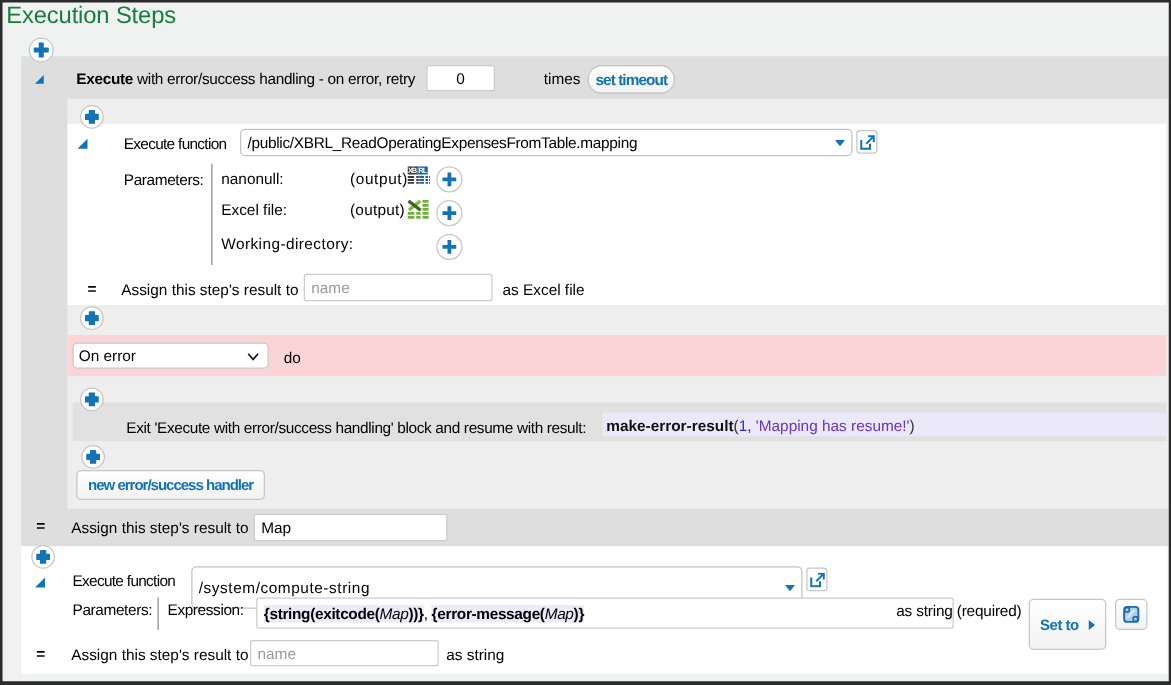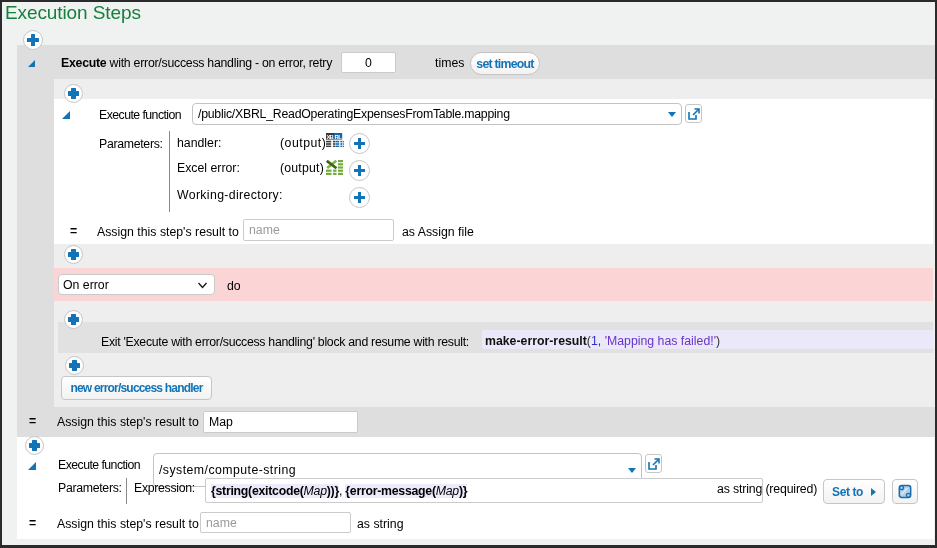--- a/index.html
+++ b/index.html
@@ -50,21 +50,21 @@
     <svg width="12" height="12" viewBox="0 0 12 12">
       <path d="M1 4 L1 11 L8 11 L8 7" fill="none" stroke="#1273b7" stroke-width="1.6"></path>
       <path d="M5 7 L10.5 1.5" stroke="#1273b7" stroke-width="1.6"></path>
       <path d="M6.5 1 L11 1 L11 5.5" fill="none" stroke="#1273b7" stroke-width="1.6"></path>
     </svg>
   </div>
 
   <div class="abs t13" style="left:99px; top:137px; letter-spacing:-0.3px;">Parameters:</div>
   <div class="abs" style="left:169px; top:131px; width:1px; height:81px; background:#8a8a8a;"></div>
 
-  <div class="abs t13" style="left:177px; top:136px;">handler:</div>
+  <div class="abs t13" style="left:177px; top:136px;">nanonull:</div>
   <div class="abs t13" style="left:280px; top:136px; letter-spacing:0.5px;">(output)</div>
   <svg class="abs" style="left:326px; top:133px;" width="18" height="14" viewBox="0 0 18 14">
     <rect x="0" y="0" width="8" height="6.6" fill="#3a3a3a"></rect>
     <rect x="8" y="0" width="8.2" height="6.6" fill="#1565a8"></rect>
     <text x="0.4" y="5.5" font-size="6" font-weight="bold" fill="#fff" font-family="Liberation Sans" textLength="7.4">XB</text>
     <text x="8.6" y="5.5" font-size="6" font-weight="bold" fill="#fff" font-family="Liberation Sans" textLength="7.2">RL</text>
     <g>
       <rect x="0" y="7.8" width="5.2" height="1.6" fill="#3a3a3a"></rect>
       <rect x="0" y="10.2" width="5.2" height="1.6" fill="#3a3a3a"></rect>
       <rect x="0" y="12.6" width="5.2" height="1.6" fill="#3a3a3a"></rect>
@@ -77,21 +77,21 @@
       <rect x="14.4" y="7.8" width="2" height="1.6" fill="#1565a8"></rect>
       <rect x="14.4" y="10.2" width="2" height="1.6" fill="#1565a8"></rect>
       <rect x="14.4" y="12.6" width="2" height="1.6" fill="#1565a8"></rect>
       <rect x="17.2" y="7.8" width="0.8" height="1.6" fill="#1565a8"></rect>
       <rect x="17.2" y="10.2" width="0.8" height="1.6" fill="#1565a8"></rect>
       <rect x="17.2" y="12.6" width="0.8" height="1.6" fill="#1565a8"></rect>
     </g>
   </svg>
   <div class="plus2" style="left:349px; top:133px; width:21px; height:21px;"></div>
 
-  <div class="abs t13" style="left:177px; top:161px;">Excel error:</div>
+  <div class="abs t13" style="left:177px; top:161px;">Excel file:</div>
   <div class="abs t13" style="left:280px; top:161px; letter-spacing:0.2px;">(output)</div>
   <svg class="abs" style="left:326px; top:160px;" width="17" height="16" viewBox="0 0 17 16">
     <g fill="#6fae3a">
       <rect x="12" y="0" width="5" height="2.2"></rect>
       <rect x="12" y="3.2" width="5" height="2.2"></rect>
       <rect x="12" y="6.4" width="5" height="2.2"></rect>
       <rect x="12" y="9.6" width="5" height="2.2"></rect>
       <rect x="12" y="12.8" width="5" height="2.2"></rect>
       <rect x="0" y="9.6" width="5.5" height="2.2"></rect>
       <rect x="0" y="12.8" width="5.5" height="2.2"></rect>
@@ -104,38 +104,38 @@
   <div class="plus2" style="left:349px; top:160px; width:21px; height:21px;"></div>
 
   <div class="abs t13" style="left:177px; top:188px; letter-spacing:0.35px;">Working-directory:</div>
   <div class="plus2" style="left:349px; top:187px; width:21px; height:21px;"></div>
 
   <div class="abs t13" style="left:70px; top:224px;"><b>=</b></div>
   <div class="abs t13" style="left:97px; top:225px;">Assign this step's result to</div>
   <div class="inp" style="left:243px; top:219px; width:151px; height:22px;">
     <span class="ph">name</span>
   </div>
-  <div class="abs t13" style="left:402px; top:225px;">as Assign file</div>
+  <div class="abs t13" style="left:402px; top:225px;">as Excel file</div>
 
   <div class="plus" style="left:64px; top:245px; width:19px; height:19px;"></div>
 
   <div class="abs" style="left:54px; top:268px; width:879px; height:33px; background:#fbd5d5;"></div>
   <div class="abs" style="left:58px; top:274px; width:157px; height:21px; background:#fff; border:1px solid #cacaca; border-radius:4px; font-size:12.3px; display:flex; align-items:center; padding-left:4px;">On error
     <svg class="abs" style="right:7px; top:7px;" width="9" height="7" viewBox="0 0 9 7">
       <path d="M0.5 1 L4.5 5.5 L8.5 1" fill="none" stroke="#1a1a1a" stroke-width="1.4"></path>
     </svg>
   </div>
   <div class="abs t13" style="left:227px; top:279px;">do</div>
 
   <div class="plus" style="left:64px; top:310px; width:19px; height:19px;"></div>
 
   <div class="abs" style="left:58px; top:322px; width:875px; height:31px; background:#e1e1e2;"></div>
   <div class="abs" style="left:482px; top:330px; width:451px; height:19px; background:#eae8f9; border-radius:2px;"></div>
   <div class="abs t13" style="left:101px; top:335px; letter-spacing:-0.28px;">Exit 'Execute with error/success handling' block and resume with result:</div>
-  <div class="abs t13" style="left:485px; top:334px;"><b style="color:#111;">make-error-result</b><span style="color:#333;">(</span><span style="color:#2f2fd0;">1</span><span style="color:#333;">, </span><span style="color:#6a35c9;">'Mapping has failed!'</span><span style="color:#333;">)</span></div>
+  <div class="abs t13" style="left:485px; top:334px;"><b style="color:#111;">make-error-result</b><span style="color:#333;">(</span><span style="color:#2f2fd0;">1</span><span style="color:#333;">, </span><span style="color:#6a35c9;">'Mapping has resume!'</span><span style="color:#333;">)</span></div>
 
   <div class="plus" style="left:65px; top:356px; width:19px; height:19px;"></div>
 
   <div class="rectbtn" style="left:61px; top:376px; width:151px; height:24px; letter-spacing:-0.8px;">new error/success handler</div>
 
   <div class="abs t13" style="left:29px; top:414px;"><b>=</b></div>
   <div class="abs t13" style="left:57px; top:415px;">Assign this step's result to</div>
   <div class="inp" style="left:203px; top:411px; width:155px; height:22px;">Map</div>
 
   <div class="abs" style="left:17px; top:437px; width:917px; height:102px; background:#ffffff;"></div>
@@ -156,21 +156,21 @@
 
   <div class="abs t13" style="left:58px; top:481px; letter-spacing:-0.3px;">Parameters:</div>
   <div class="abs" style="left:126px; top:478px; width:1px; height:26px; background:#8a8a8a;"></div>
   <div class="abs t13" style="left:134px; top:481px; letter-spacing:-0.3px;">Expression:</div>
   <div class="inp" style="left:205px; top:478px; width:558px; height:25px;">
     <span style="font-weight:bold; letter-spacing:-0.26px; background:#eceafb;">{string(exitcode(<i style="font-weight:normal;">Map</i>))}</span>
     <span style="letter-spacing:-0.26px;">,&nbsp;</span>
     <span style="font-weight:bold; letter-spacing:-0.26px; background:#eceafb;">{error-message(<i style="font-weight:normal;">Map</i>)}</span>
   </div>
   <div class="abs t13" style="left:717px; top:482px; letter-spacing:-0.15px;">as string (required)</div>
-  <div class="rectbtn" style="left:823px; top:479px; width:62px; height:25px; letter-spacing:-0.4px;">Set to<span style="display:inline-block; margin-left:8px; width:0; height:0; border-left:5.5px solid #1273b7; border-top:4.5px solid transparent; border-bottom:4.5px solid transparent;"></span></div>
+  <div class="rectbtn" style="left:823px; top:479px; width:62px; height:41px; letter-spacing:-0.4px;">Set to<span style="display:inline-block; margin-left:8px; width:0; height:0; border-left:5.5px solid #1273b7; border-top:4.5px solid transparent; border-bottom:4.5px solid transparent;"></span></div>
   <div class="rectbtn" style="left:892px; top:479px; width:26px; height:25px;">
     <svg width="14" height="15" viewBox="0 0 14 15">
       <rect x="1.3" y="1.5" width="11.4" height="12" rx="2.4" fill="#aecfe9" stroke="#1b6cae" stroke-width="1.5"></rect>
       <line x1="3.5" y1="10.5" x2="9.5" y2="4" stroke="#d7e8f6" stroke-width="1.8"></line>
       <circle cx="3.6" cy="3.8" r="1.9" fill="#aecfe9" stroke="#1b6cae" stroke-width="1.3"></circle>
       <circle cx="10.4" cy="11.2" r="1.9" fill="#aecfe9" stroke="#1b6cae" stroke-width="1.3"></circle>
     </svg>
   </div>
 
   <div class="abs t13" style="left:29px; top:516px;"><b>=</b></div>

